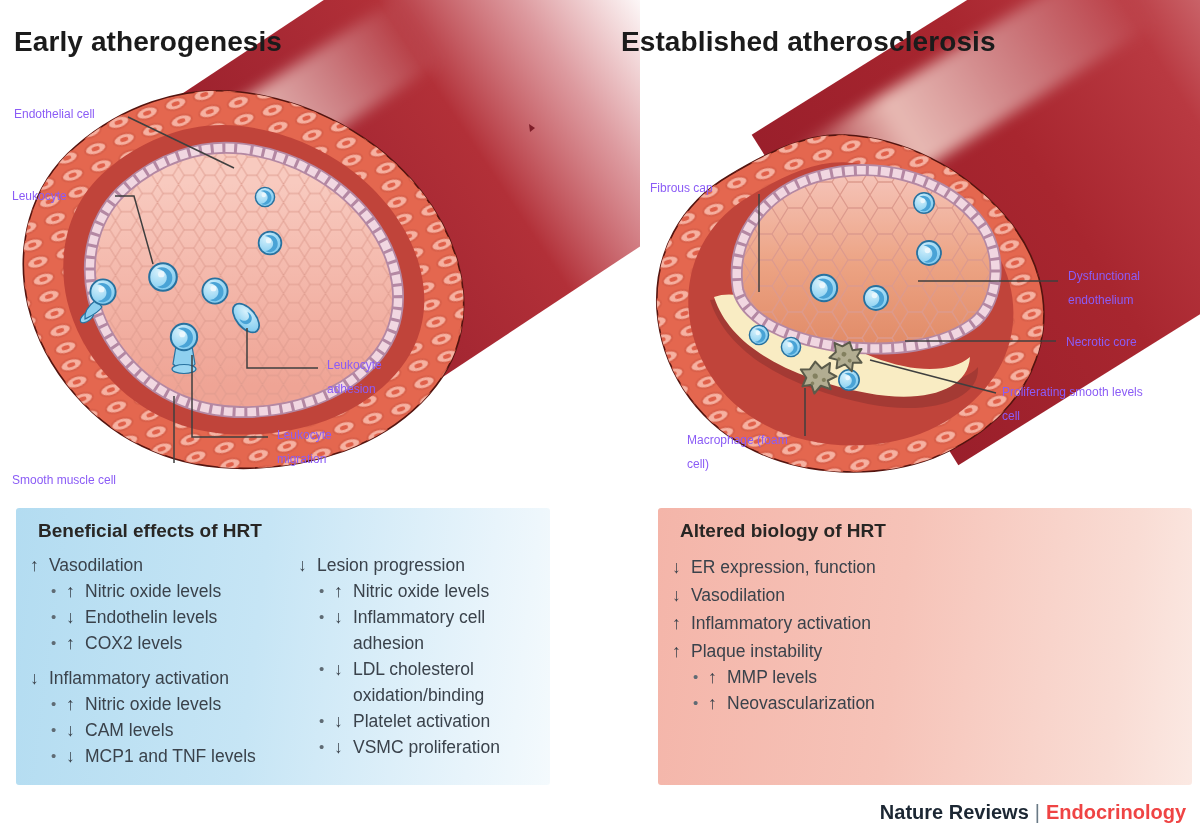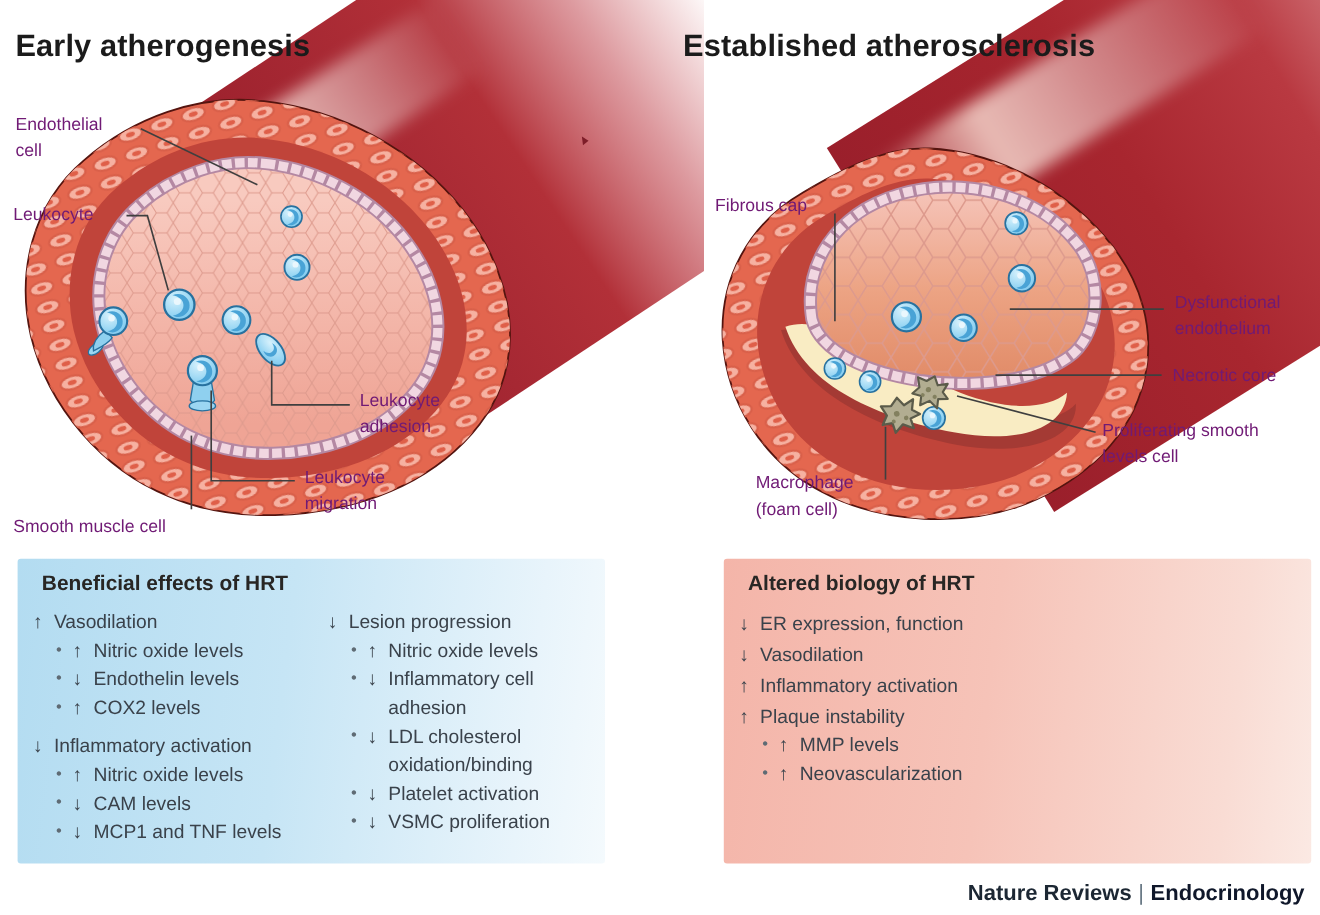--- a/index.html
+++ b/index.html
@@ -1,20 +1,20 @@
 <!DOCTYPE html>
 <html><head>
 <meta charset="utf-8">
 <style>
   html,body{margin:0;padding:0;background:#ffffff;}
   .canvas{position:relative;width:1200px;height:832px;background:#ffffff;overflow:hidden;
           font-family:"Liberation Sans", sans-serif;}
   svg{position:absolute;top:0;}
   .panel-title{position:absolute;font-size:28px;font-weight:bold;color:#1b1b1b;letter-spacing:.1px;}
-  .lbl{position:absolute;font-size:16px;line-height:24px;color:#701a75;}
+  .lbl{position:absolute;font-size:12px;line-height:24px;color:#8b5cf6;}
   .nw{white-space:nowrap;text-align:center;}
 
   .hrt-box{position:absolute;top:508px;width:534px;height:277px;border-radius:3px;
            padding:12px 14px;box-sizing:border-box;}
   .hrt-box.blue{left:16px;background:linear-gradient(97deg,#b3dcf1 0%,#c6e5f5 45%,#e8f4fb 85%,#f4fafd 100%);}
   .hrt-box.pink{left:658px;background:linear-gradient(97deg,#f4b5a9 0%,#f6c3b8 45%,#f9dcd4 85%,#fbe9e3 100%);}
   .box-title{font-size:19px;font-weight:bold;color:#282624;margin:0 0 10px 8px;}
   .cols{display:flex;}
   .colA{width:268px;flex:0 0 268px;}
   ul.hrt-list{list-style:none;margin:0;padding:0;font-size:17.5px;color:#3a424b;}
@@ -22,21 +22,21 @@
   .item .arrow{flex:0 0 19px;}
   .item .txt{flex:1;}
   .hrt-list .item.top{margin-top:9px;}
   .hrt-list .item.top:first-child{margin-top:0;}
   .hrt-list.tight .item.top{margin-top:2px;}
   .item.sub{padding-left:21px;}
   .item.sub .bullet{flex:0 0 15px;color:#5f6b74;font-size:15px;}
 
   .footer{position:absolute;top:801px;right:14px;font-size:20px;font-weight:bold;color:#1c2733;}
   .footer .sep{color:#6a7a86;font-weight:normal;padding:0 6px;}
-  .footer .journal{color:#0f172a;text-align:right;}
+  .footer .journal{color:#ef4444;text-align:right;}
 </style>
 </head>
 <body>
 
 <div class="canvas">
 
   <svg style="left:0;" width="640" height="500" viewBox="0 0 640 500">
     <defs>
       <linearGradient id="tubeLG" gradientUnits="userSpaceOnUse" x1="245" y1="0" x2="775" y2="0">
         <stop offset="0" stop-color="#991f2b"></stop>

